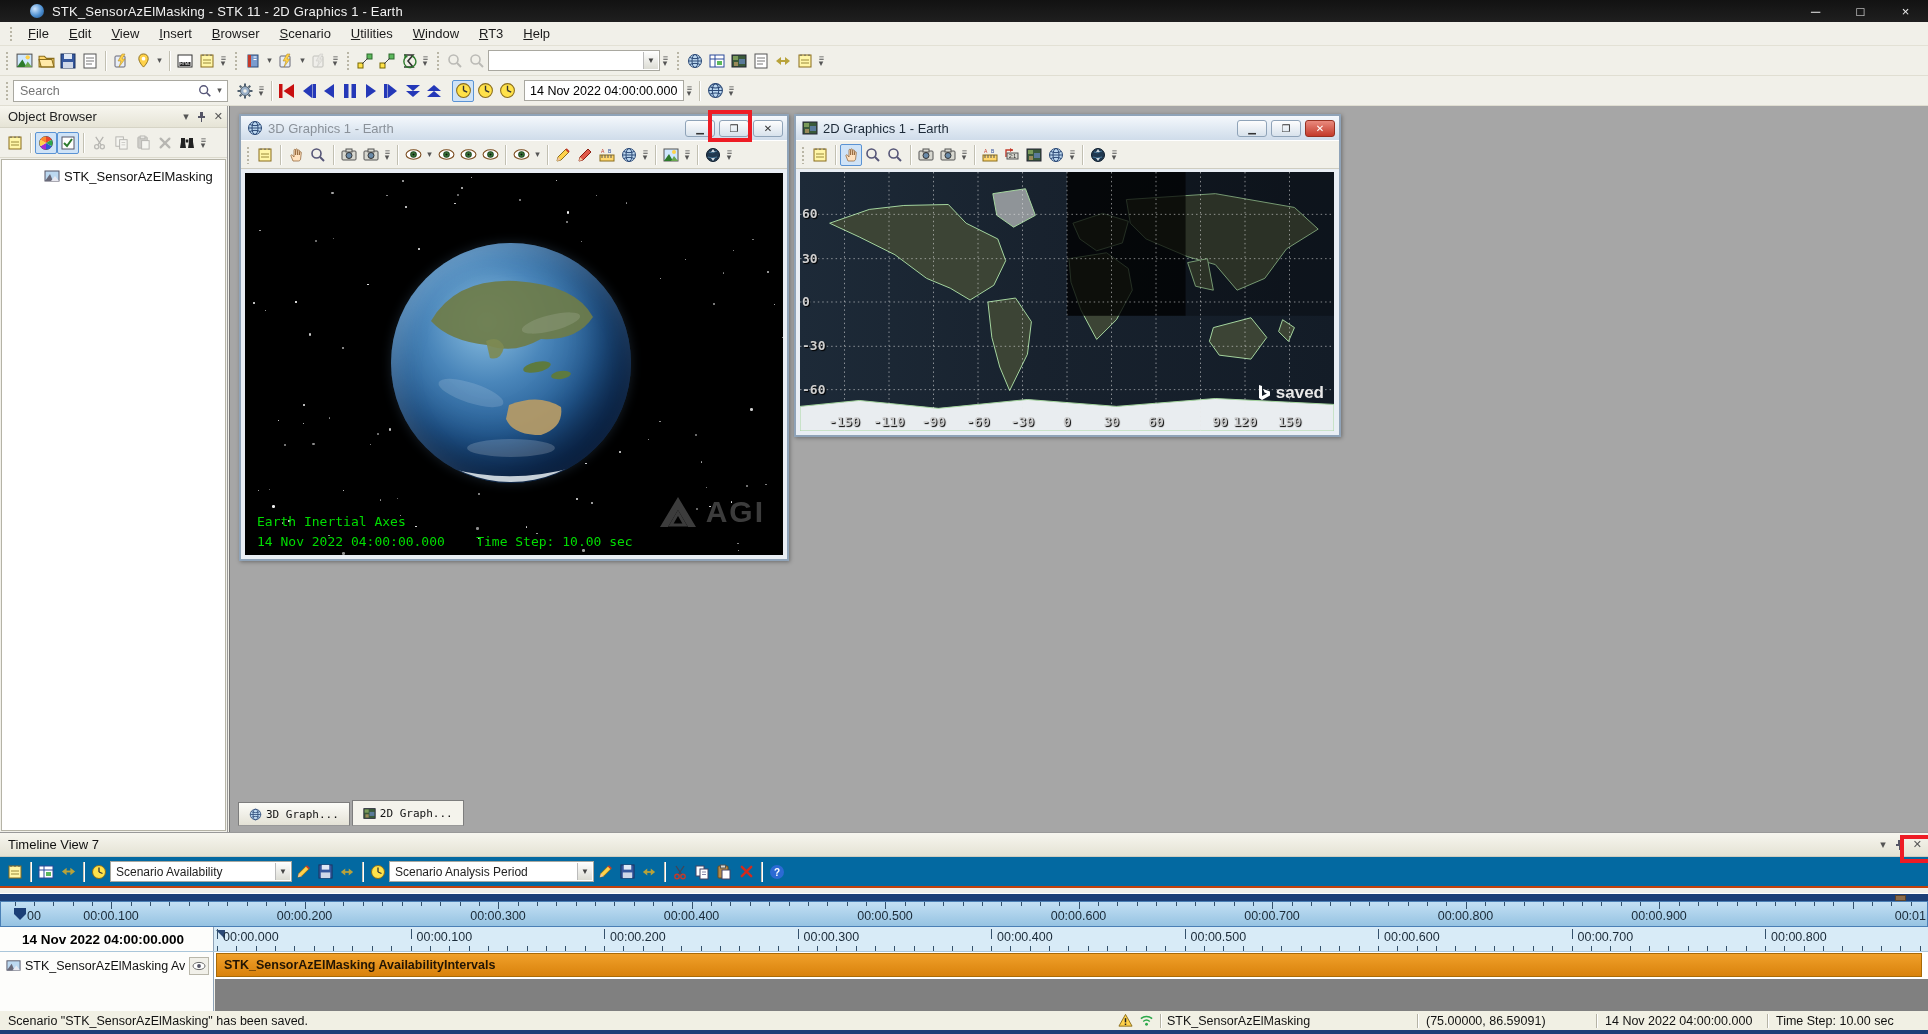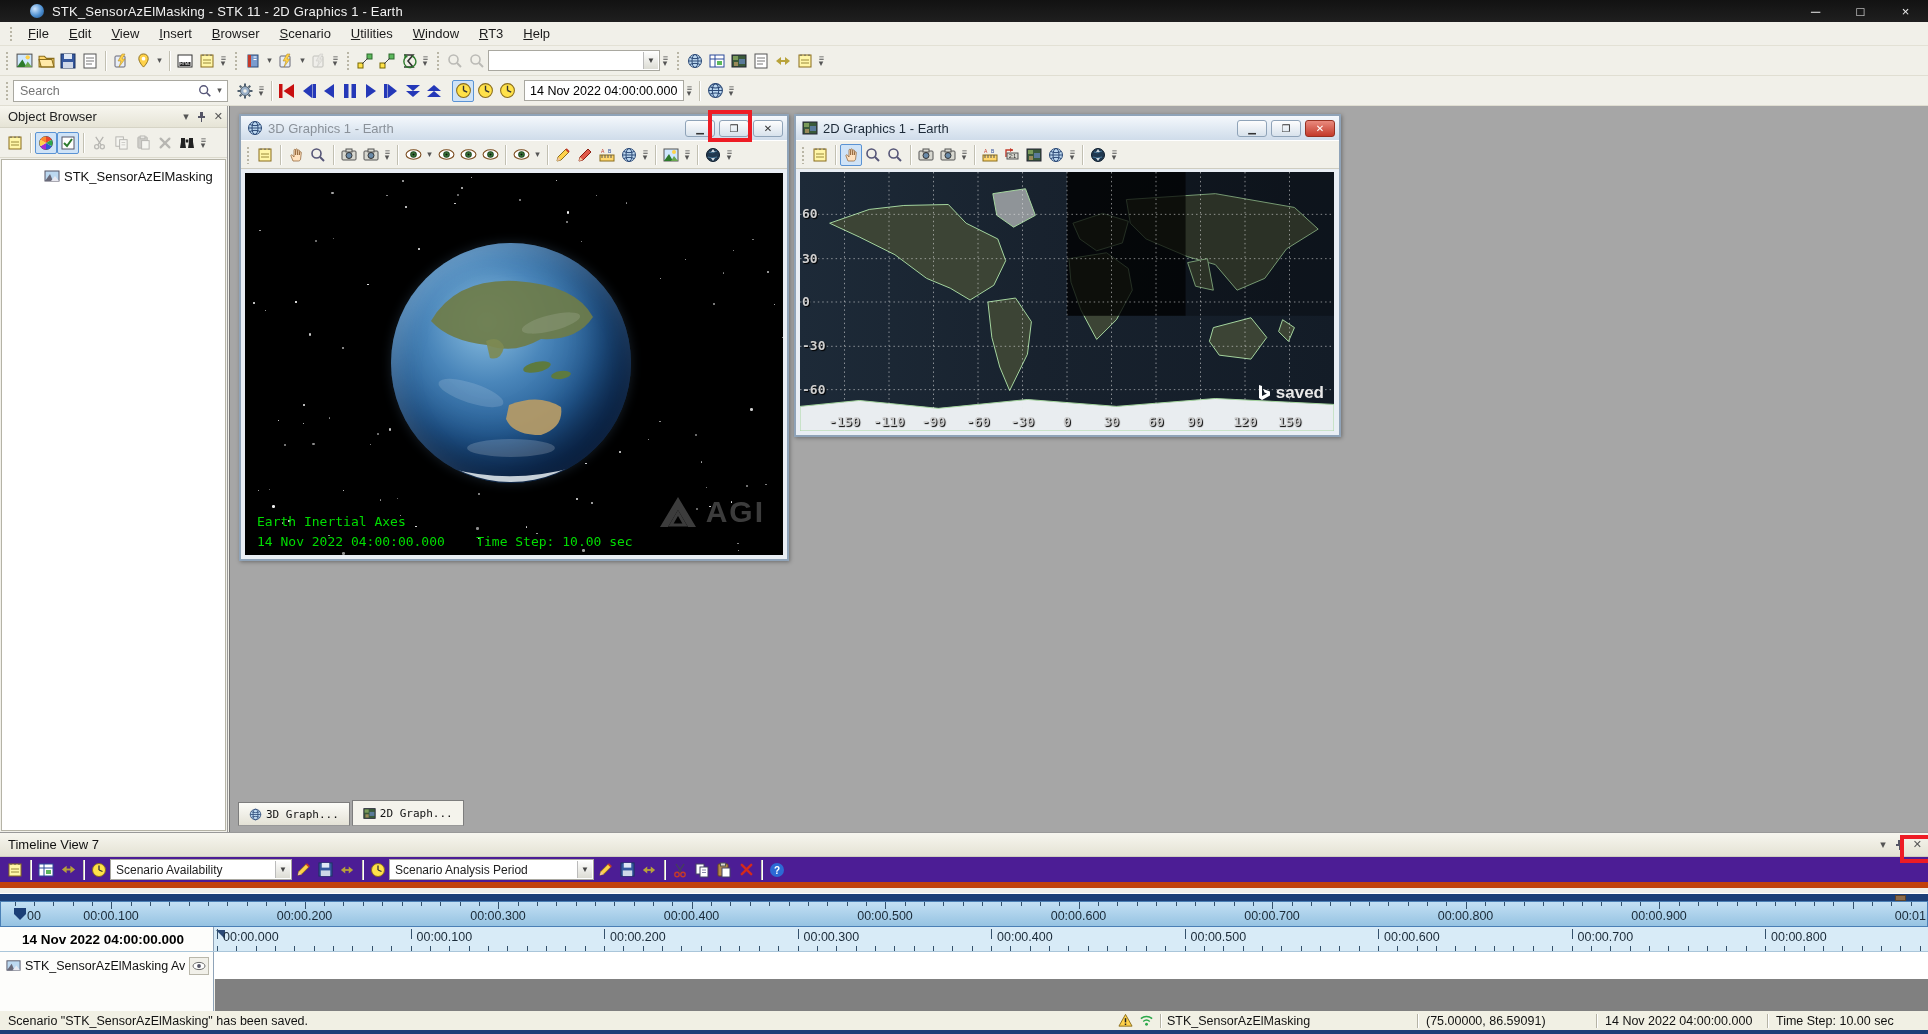--- a/index.html
+++ b/index.html
@@ -68,21 +68,21 @@
   .bing{position:absolute;right:10px;bottom:28px;color:#e8e8e8;font-size:17px;display:flex;gap:5px;align-items:center;font-weight:bold;}
 
   
   .tabbar{position:absolute;left:8px;bottom:6px;display:flex;gap:2px;}
   .mtab{height:24px;background:linear-gradient(#fcfcf8,#e4e2d6);border:1px solid #7d7d7d;border-bottom-color:#999;display:flex;align-items:center;gap:4px;padding:0 10px;font-family:"DejaVu Sans Mono",monospace;font-size:11px;color:#111;}
   .mtab.on{background:#f4f3ec;height:26px;margin-top:-2px;}
 
   
   .tl-panel{left:0;top:832px;width:1928px;height:179px;background:#f1f0e9;border-top:1px solid #999;}
   .tl-hdr{height:24px;display:flex;align-items:center;padding:0 6px 0 8px;font-size:13px;background:linear-gradient(#f7f6ef,#e4e2d4);border-bottom:1px solid #cfcdc0;}
-  .tl-toolbar{height:31px;display:flex;align-items:center;background:#4c1d95;border-bottom:6px solid #c2410c;padding-left:4px;}
+  .tl-toolbar{height:31px;display:flex;align-items:center;background:#0369a1;border-bottom:2px solid #c2410c;padding-left:4px;}
   .tl-overview{position:absolute;left:0;top:60px;width:1928px;height:8px;background:linear-gradient(#2e5franchise,#1c3f77);background:#1c3f77;border-top:1px solid #fff;}
   .tl-ov-handle{position:absolute;right:22px;top:1px;width:11px;height:6px;background:#8b6b4a;border:1px solid #5c432a;}
   .ruler1{position:absolute;left:0;top:68px;width:1928px;height:26px;background:linear-gradient(#c3e0f4,#96c3e2);border:1px solid #4a7fb5;}
   .r1-label{position:absolute;top:7px;font-size:12.5px;color:#1a2a38;}
   .tick{position:absolute;background:#33506b;width:1px;}
   .row2{position:absolute;left:0;top:94px;width:1928px;height:25px;background:#d8ebf7;border-bottom:1px solid #aac6da;}
   .row2-left{position:absolute;left:0;top:0;width:214px;height:100%;background:#fdfdfb;border-right:1px solid #8fa3b8;display:flex;align-items:center;padding-left:22px;font-weight:bold;font-size:13.5px;color:#000;}
   .r2-label{position:absolute;top:3px;font-size:12.5px;color:#1a2a38;}
   .row3{position:absolute;left:0;top:119px;width:1928px;height:27px;background:#fff;}
   .row3-left{position:absolute;left:0;top:0;width:214px;height:100%;background:#fdfdfb;border-right:1px solid #8fa3b8;display:flex;align-items:center;gap:4px;padding:0 4px 0 6px;font-size:12.5px;color:#111;}
@@ -1023,21 +1023,21 @@
           <div class="map-label" style="left: 2px; top: 166.308px;">-30</div>
           <div class="map-label" style="left: 2px; top: 209.639px;">-60</div>
           <div class="map-label" style="left: 44.5px; bottom: 2px; transform: translateX(-50%);">-150</div>
           <div class="map-label" style="left: 89px; bottom: 2px; transform: translateX(-50%);">-110</div>
           <div class="map-label" style="left: 133.5px; bottom: 2px; transform: translateX(-50%);">-90</div>
           <div class="map-label" style="left: 178px; bottom: 2px; transform: translateX(-50%);">-60</div>
           <div class="map-label" style="left: 222.5px; bottom: 2px; transform: translateX(-50%);">-30</div>
           <div class="map-label" style="left: 267px; bottom: 2px; transform: translateX(-50%);">0</div>
           <div class="map-label" style="left: 311.5px; bottom: 2px; transform: translateX(-50%);">30</div>
           <div class="map-label" style="left: 356px; bottom: 2px; transform: translateX(-50%);">60</div>
-          <div class="map-label" style="left: 395px; bottom: 2px; transform: translateX(-50%); margin-top: 12px;">90</div>
+          <div class="map-label" style="left: 420px; bottom: 2px; transform: translateX(-50%); margin-top: 12px;">90</div>
           <div class="map-label" style="left: 445px; bottom: 2px; transform: translateX(-50%);">120</div>
           <div class="map-label" style="left: 489.5px; bottom: 2px; transform: translateX(-50%);">150</div>
         </div>
       <div class="bing">
         <svg width="13" height="17" viewBox="0 0 13 17">
             <path d="M1,0 L4,1 L4,11 L9,8.6 L6.5,7.4 L5.2,4 L12,6.6 L12,10.5 L4,15 L1,13 Z" fill="#fff"></path>
           </svg>
         <span>saved</span>
       </div>
     </div>
@@ -1412,20 +1412,23 @@
           <use href="#i-scen"></use>
         </svg>
       <span class="lbl">STK_SensorAzElMasking Availa</span>
       <span class="eyebox">
           <svg width="14" height="12" viewBox="0 0 16 14">
             <ellipse cx="8" cy="7" rx="7" ry="4.2" fill="#fff" stroke="#555"></ellipse>
             <circle cx="8" cy="7" r="2.2" fill="#556"></circle>
           </svg>
         </span>
     </div>
+    <div class="orange-bar">
+      <span>STK_SensorAzElMasking AvailabilityIntervals</span>
+    </div>
   </div>
 
   <div class="tl-rest-left"></div>
   <div class="tl-rest"></div>
 </div>
 
 <div class="abs statusbar">
   <span style="padding-left:8px;">Scenario "STK_SensorAzElMasking" has been saved.</span>
   <span style="margin-left:auto;"></span>
   <svg width="15" height="15" style="margin-right:6px;">

